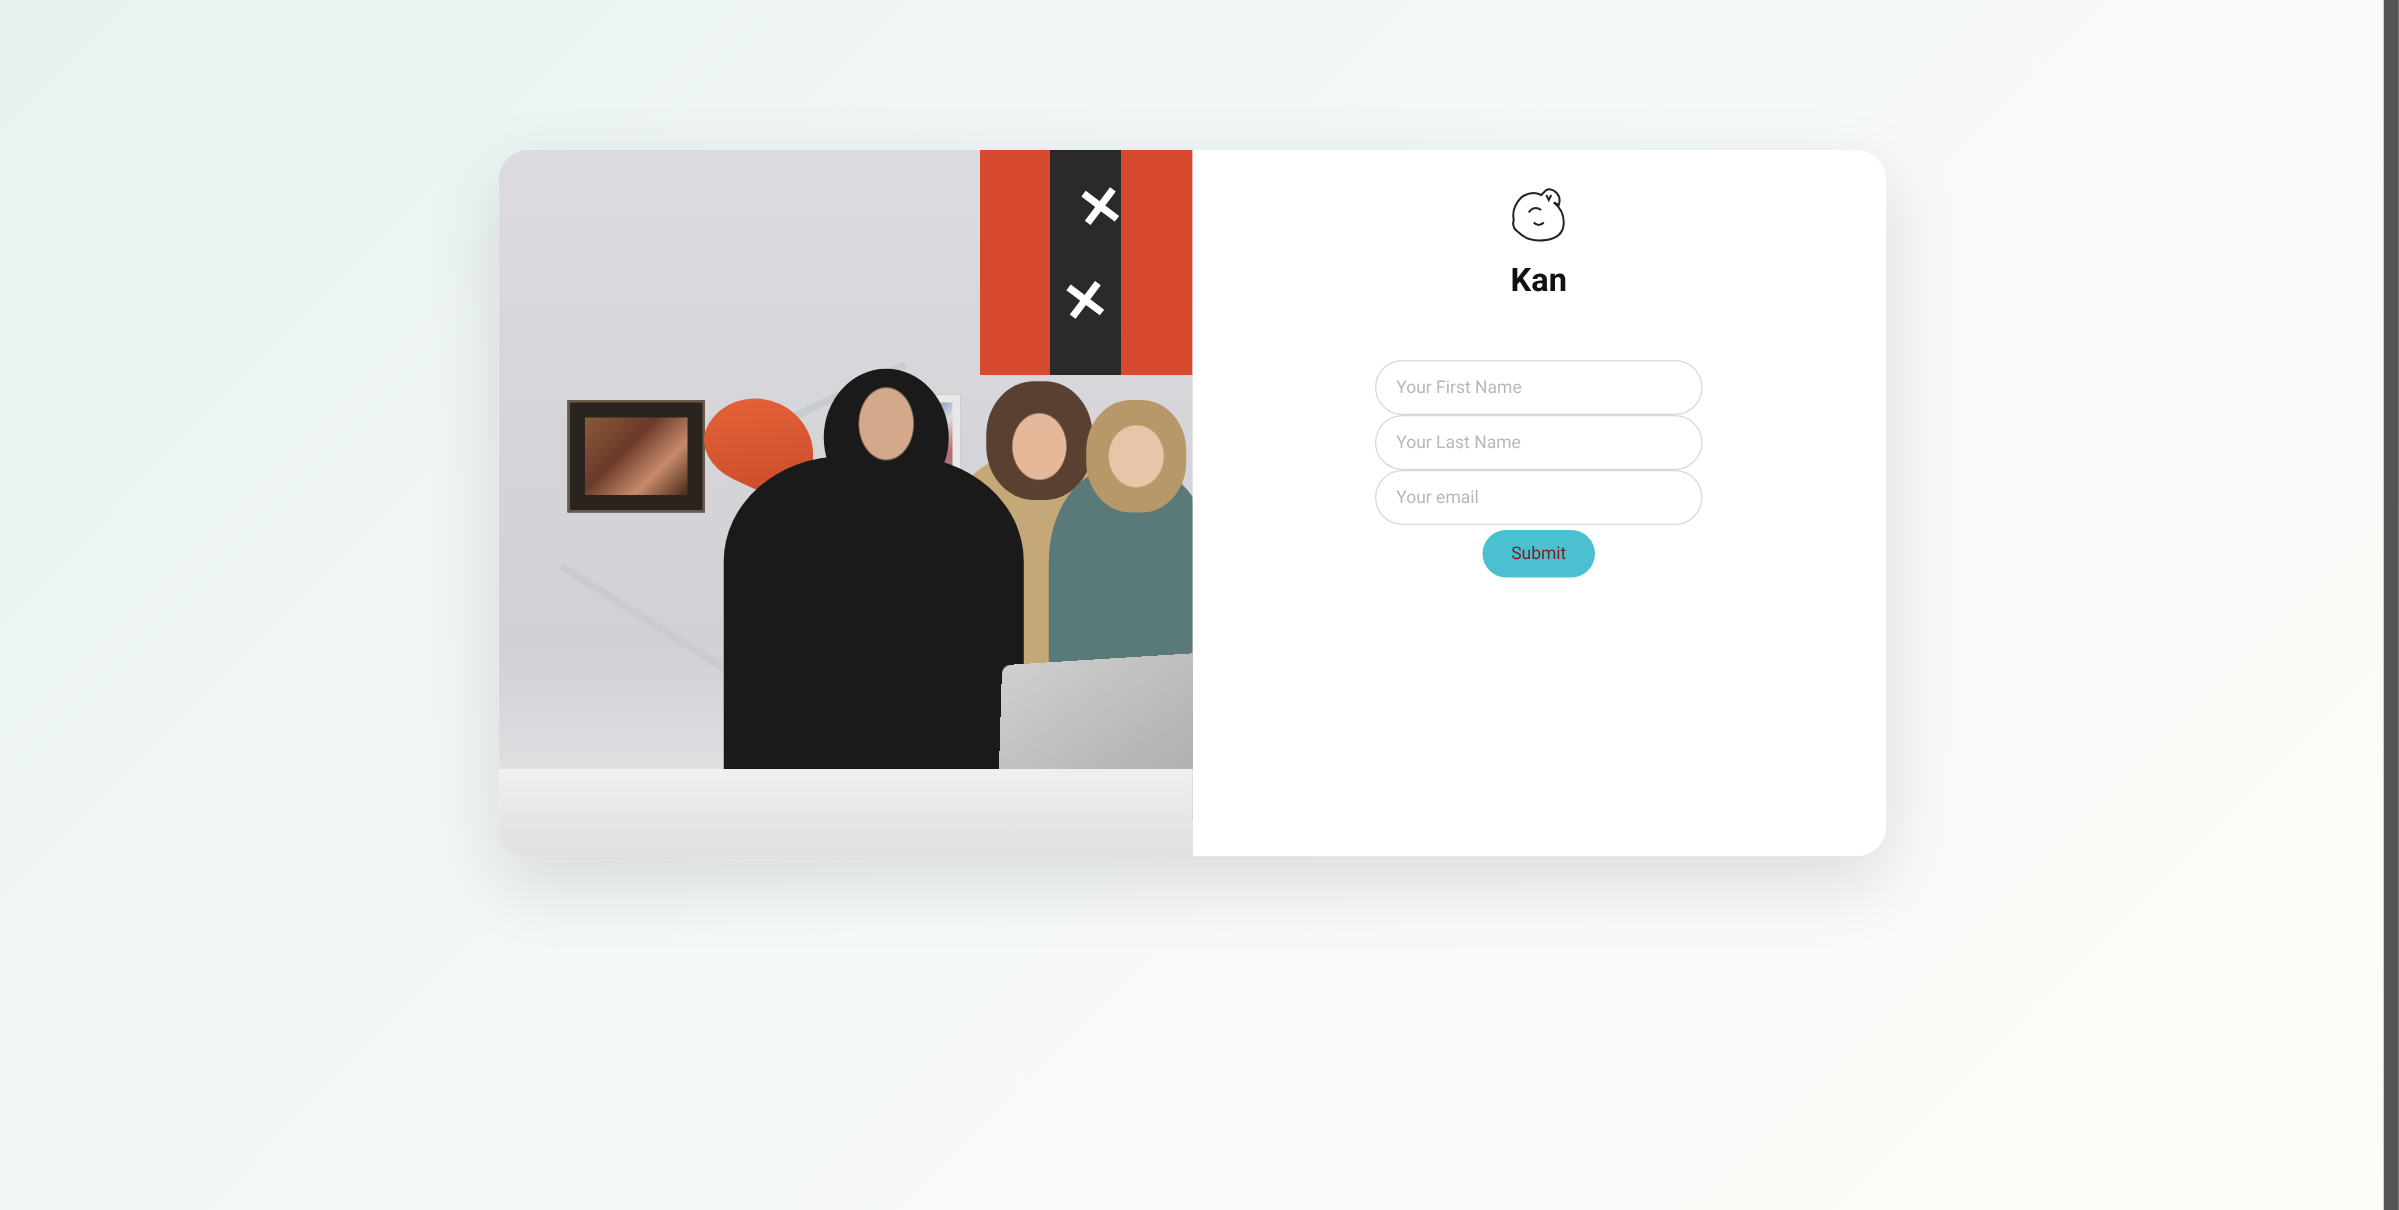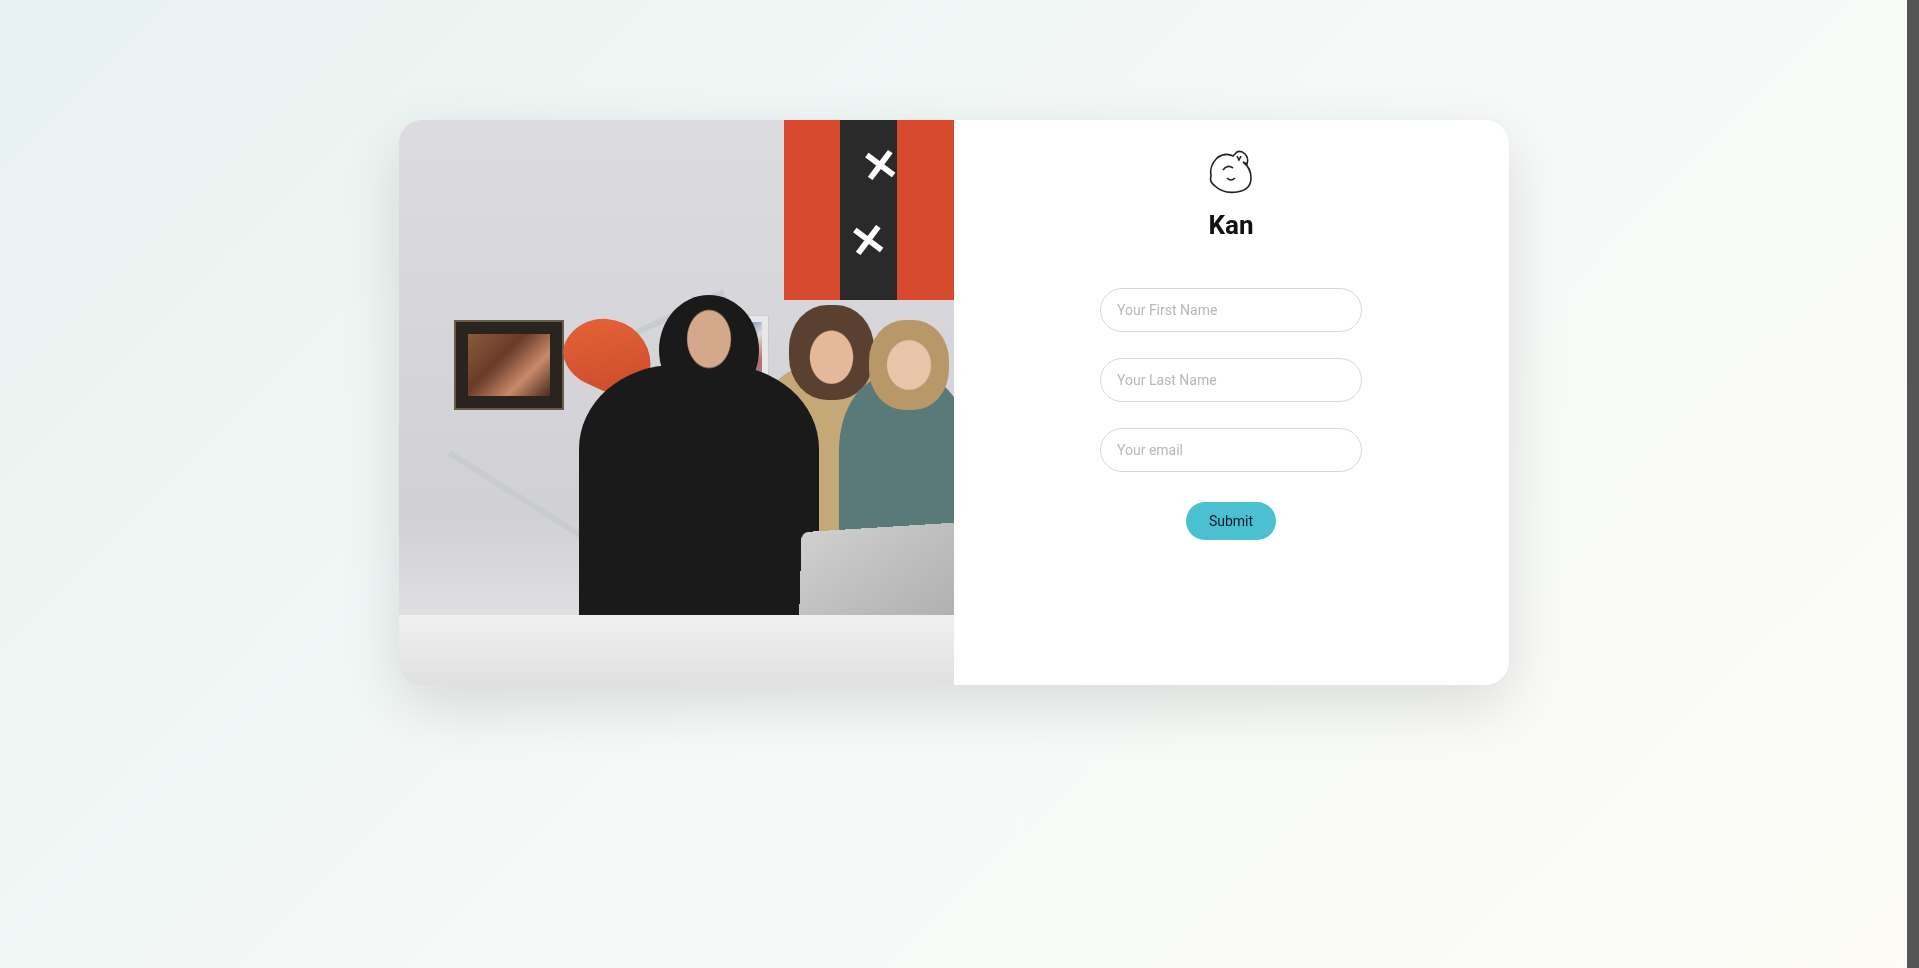--- a/index.html
+++ b/index.html
@@ -259,36 +259,35 @@
     }
     
     .input-field {
       width: 262px;
       height: 44px;
       border: 1px solid #d8d8d8;
       border-radius: 22px;
       padding: 0 16px;
       font-size: 14px;
       color: #8b5cf6;
-      margin-bottom: 26px;
       outline: none;
       font-family: inherit;
     }
     
     .input-field::placeholder {
       color: #b8b8b8;
     }
     
     .submit-btn {
       width: 90px;
       height: 38px;
       background: #4ac0d1;
       border: none;
       border-radius: 19px;
-      color: #0f172a;
+      color: #7f1d1d;
       font-size: 14px;
       cursor: pointer;
       margin-top: 4px;
       font-family: inherit;
     }
   </style>
 </head>
 <body>
 
 <div class="card">

